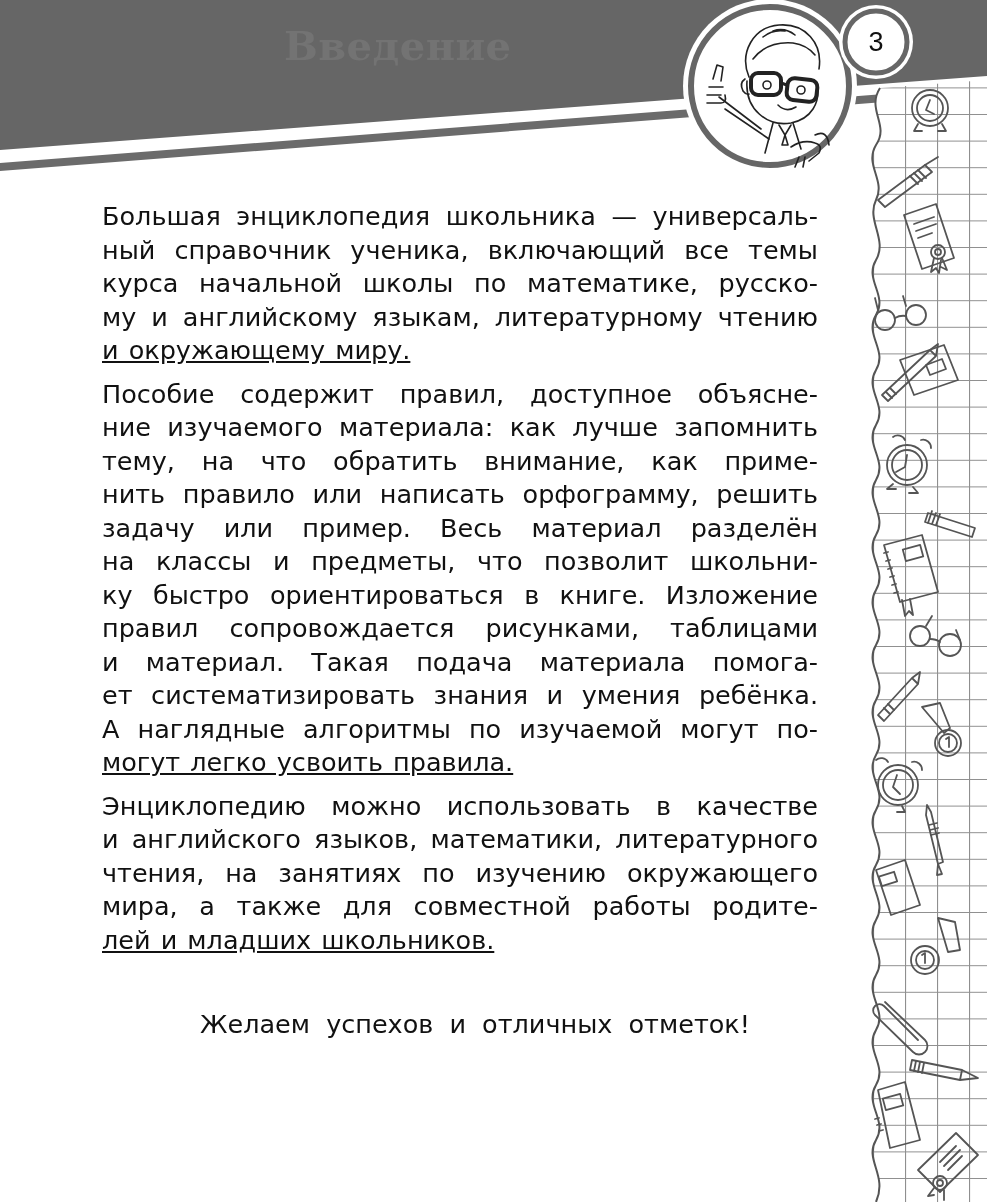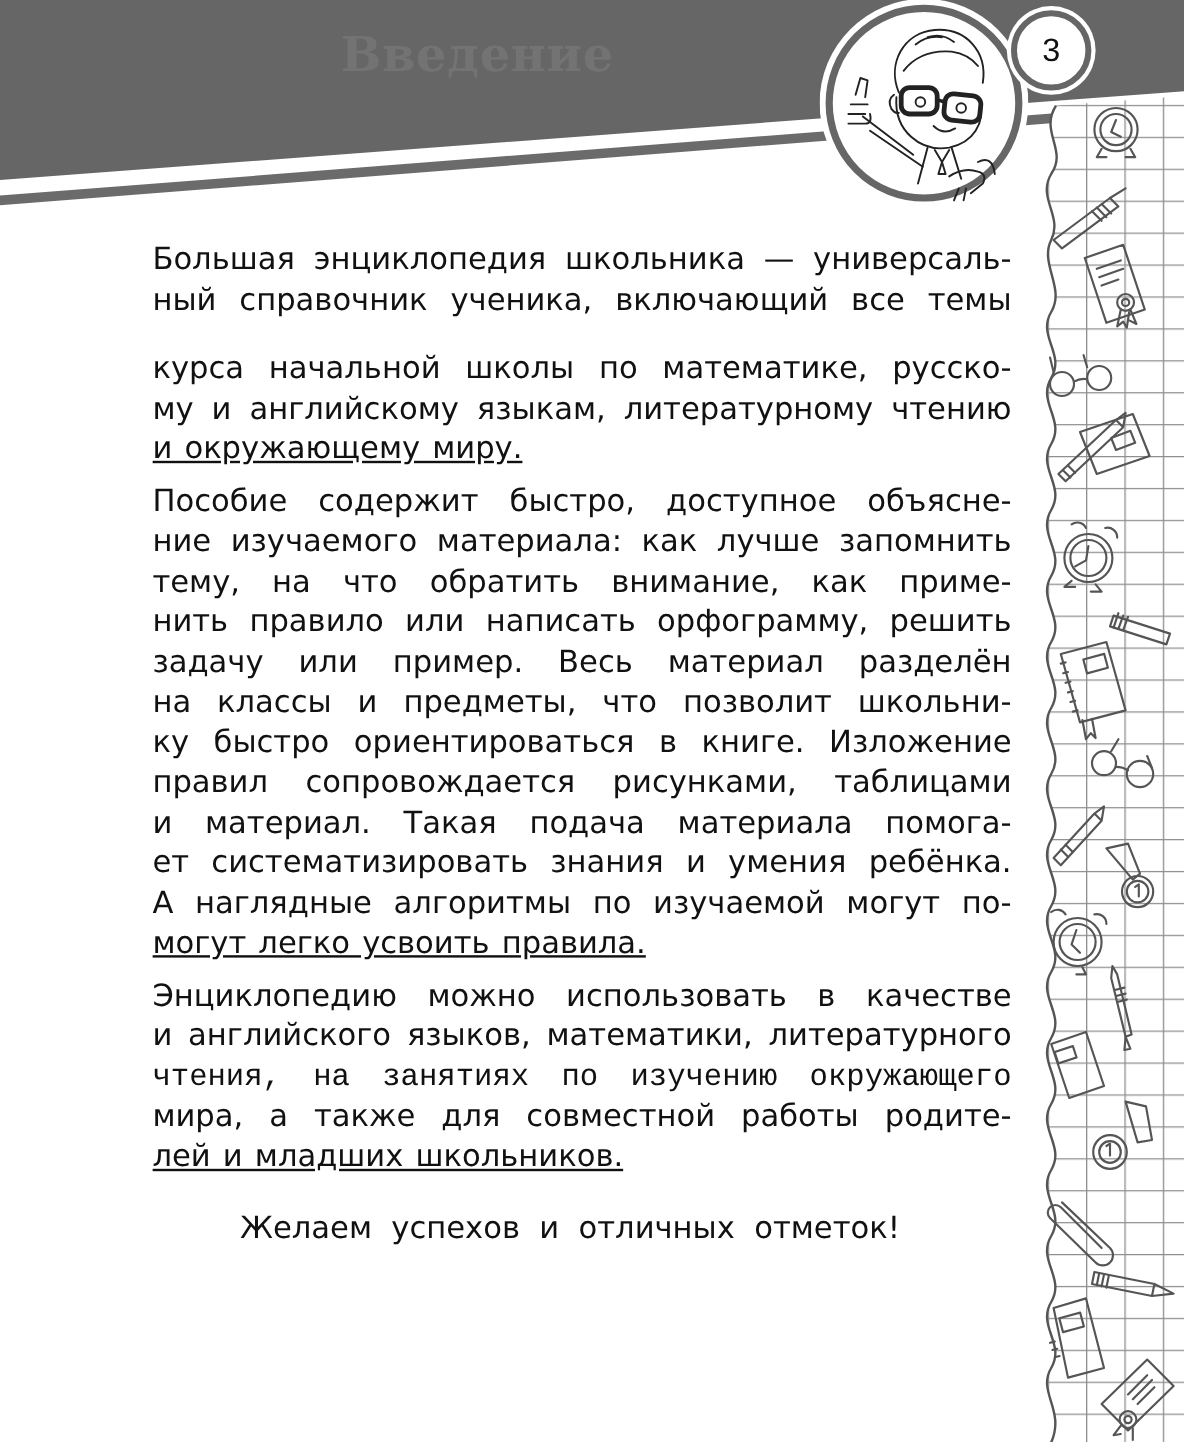--- a/index.html
+++ b/index.html
@@ -14,21 +14,21 @@
   
   .strip { position:absolute; left:0; top:0; width:987px; height:1202px; pointer-events:none; }
 
   
   .medallion { position:absolute; left:683px; top:-1px; width:174px; height:174px; }
   .page-badge { position:absolute; left:838px; top:4px; width:76px; height:76px; }
   .page-number { position:absolute; left:838px; top:4px; width:76px; height:76px; line-height:76px; text-align:center;
                  font-family:"Liberation Sans", sans-serif; font-size:27px; color:#111; }
 
   
-  .content { position:absolute; left:127px; top:200px; width:716px; font-size:25.5px; }
+  .content { position:absolute; left:102px; top:200px; width:716px; font-size:25.5px; }
   .para { margin:0 0 10px 0; }
   .line { display:block; height:33.5px; line-height:33.5px; text-align:justify; text-align-last:justify;
           white-space:nowrap; word-spacing:2px; }
   .line.last { text-align-last:left;text-decoration:underline; }
   .closing { position:absolute; left:117px; top:1008px; width:716px; text-align:center; font-size:25.5px;
              line-height:33.5px; word-spacing:8px; }
 </style>
 </head>
 <body>
 
@@ -236,39 +236,39 @@
 <svg class="page-badge" viewBox="0 0 76 76" width="76" height="76">
   <circle cx="38" cy="38" r="37" fill="#ffffff"></circle>
   <circle cx="38" cy="38" r="31" fill="none" stroke="#666666" stroke-width="5"></circle>
 </svg>
 <div class="page-number">3</div>
 
 <div class="content">
   <p class="para">
     <span class="line" style="white-space: normal; overflow: hidden;">Большая энциклопедия школьника — универсаль-</span>
     <span class="line" style="white-space: normal; overflow: hidden;">ный справочник ученика, включающий все темы</span>
-    <span class="line" style="white-space: normal; overflow: hidden; margin-top: 24px;">курса начальной школы по математике, русско-</span>
+    <span class="line" style="white-space: normal; overflow: hidden;">курса начальной школы по математике, русско-</span>
     <span class="line" style="white-space: normal; overflow: hidden;">му и английскому языкам, литературному чтению</span>
     <span class="line last" style="white-space: normal; overflow: hidden;">и окружающему миру.</span>
   </p>
   <p class="para">
-    <span class="line" style="white-space: normal; overflow: hidden;">Пособие содержит быстро, доступное объясне-</span>
+    <span class="line" style="white-space: normal; overflow: hidden;">Пособие содержит правил, доступное объясне-</span>
     <span class="line" style="white-space: normal; overflow: hidden;">ние изучаемого материала: как лучше запомнить</span>
     <span class="line" style="white-space: normal; overflow: hidden;">тему, на что обратить внимание, как приме-</span>
     <span class="line" style="white-space: normal; overflow: hidden;">нить правило или написать орфограмму, решить</span>
     <span class="line" style="white-space: normal; overflow: hidden;">задачу или пример. Весь материал разделён</span>
     <span class="line" style="white-space: normal; overflow: hidden;">на классы и предметы, что позволит школьни-</span>
     <span class="line" style="white-space: normal; overflow: hidden;">ку быстро ориентироваться в книге. Изложение</span>
     <span class="line" style="white-space: normal; overflow: hidden;">правил сопровождается рисунками, таблицами</span>
     <span class="line" style="white-space: normal; overflow: hidden;">и материал. Такая подача материала помога-</span>
     <span class="line" style="white-space: normal; overflow: hidden;">ет систематизировать знания и умения ребёнка.</span>
     <span class="line" style="white-space: normal; overflow: hidden;">А наглядные алгоритмы по изучаемой могут по-</span>
     <span class="line last" style="white-space: normal; overflow: hidden;">могут легко усвоить правила.</span>
   </p>
   <p class="para">
     <span class="line" style="white-space: normal; overflow: hidden;">Энциклопедию можно использовать в качестве</span>
     <span class="line" style="white-space: normal; overflow: hidden;">и английского языков, математики, литературного</span>
-    <span class="line" style="white-space: normal; overflow: hidden; font-family: Liberation Mono, monospace;">чтения, на занятиях по изучению окружающего</span>
+    <span class="line" style="white-space: normal; overflow: hidden;">чтения, на занятиях по изучению окружающего</span>
     <span class="line" style="white-space: normal; overflow: hidden;">мира, а также для совместной работы родите-</span>
     <span class="line last" style="white-space: normal; overflow: hidden;">лей и младших школьников.</span>
   </p>
 </div>
 <div class="closing">Желаем успехов и отличных отметок!</div>
 
 </body></html>

